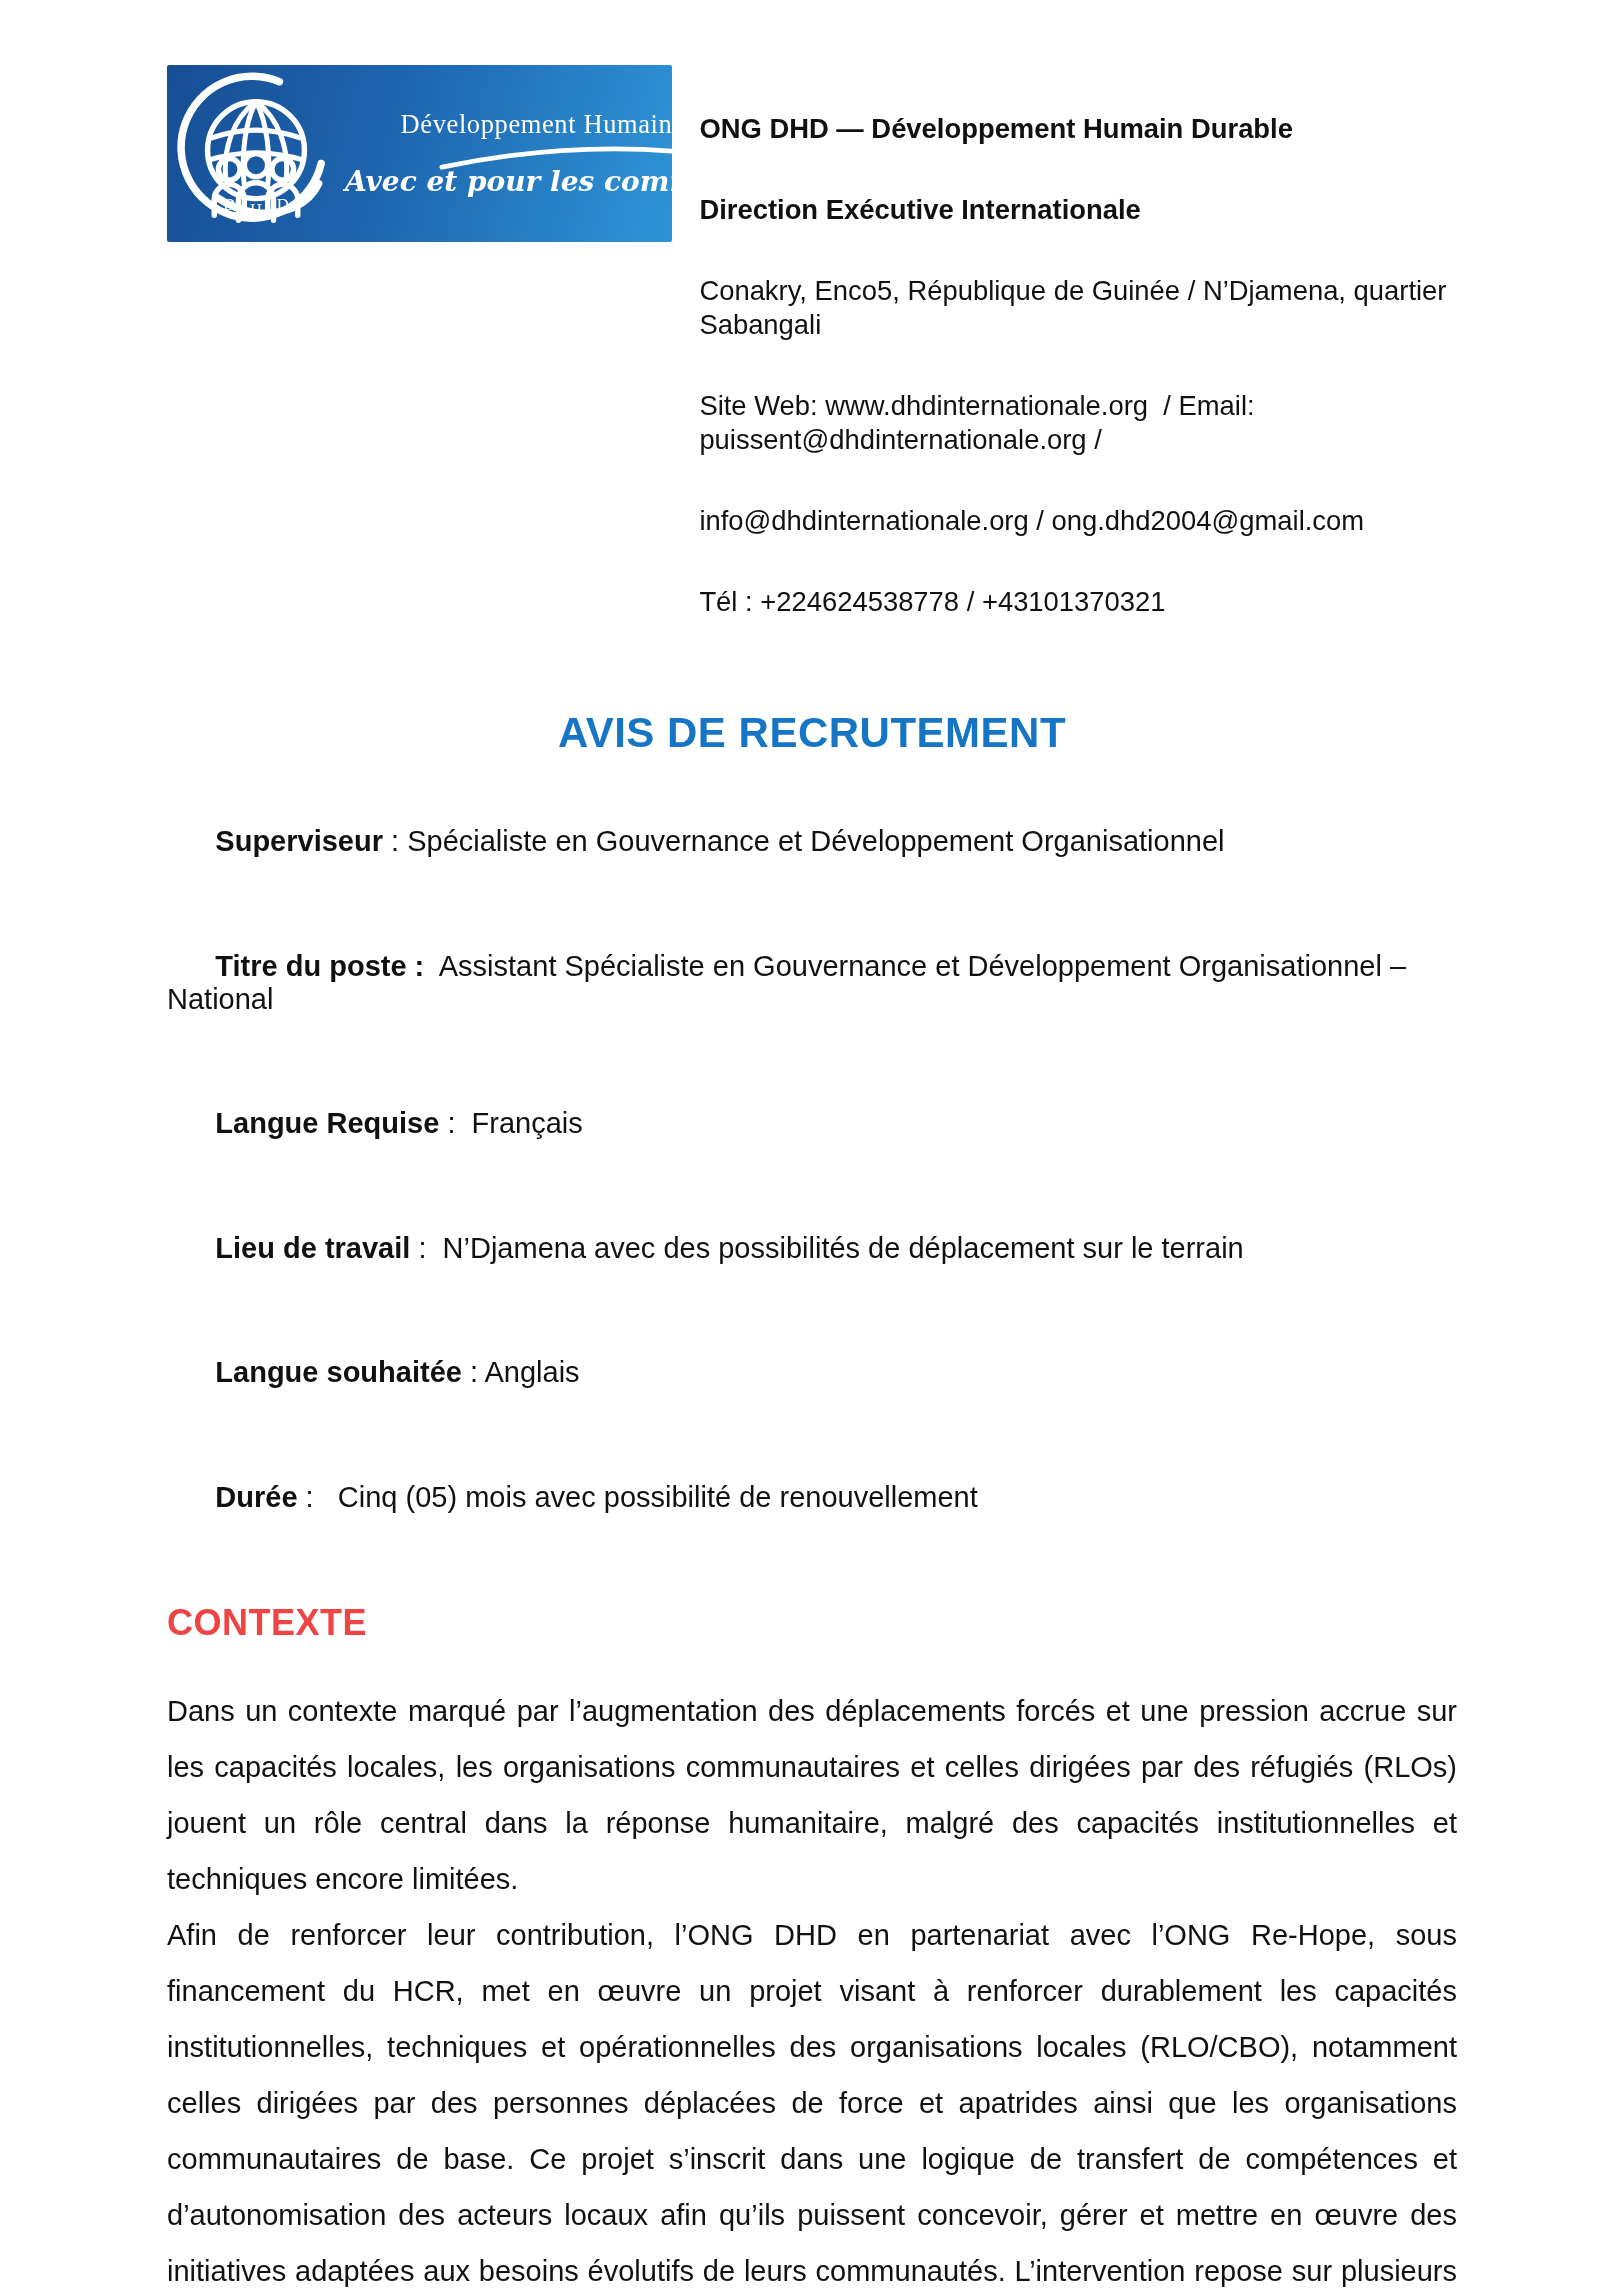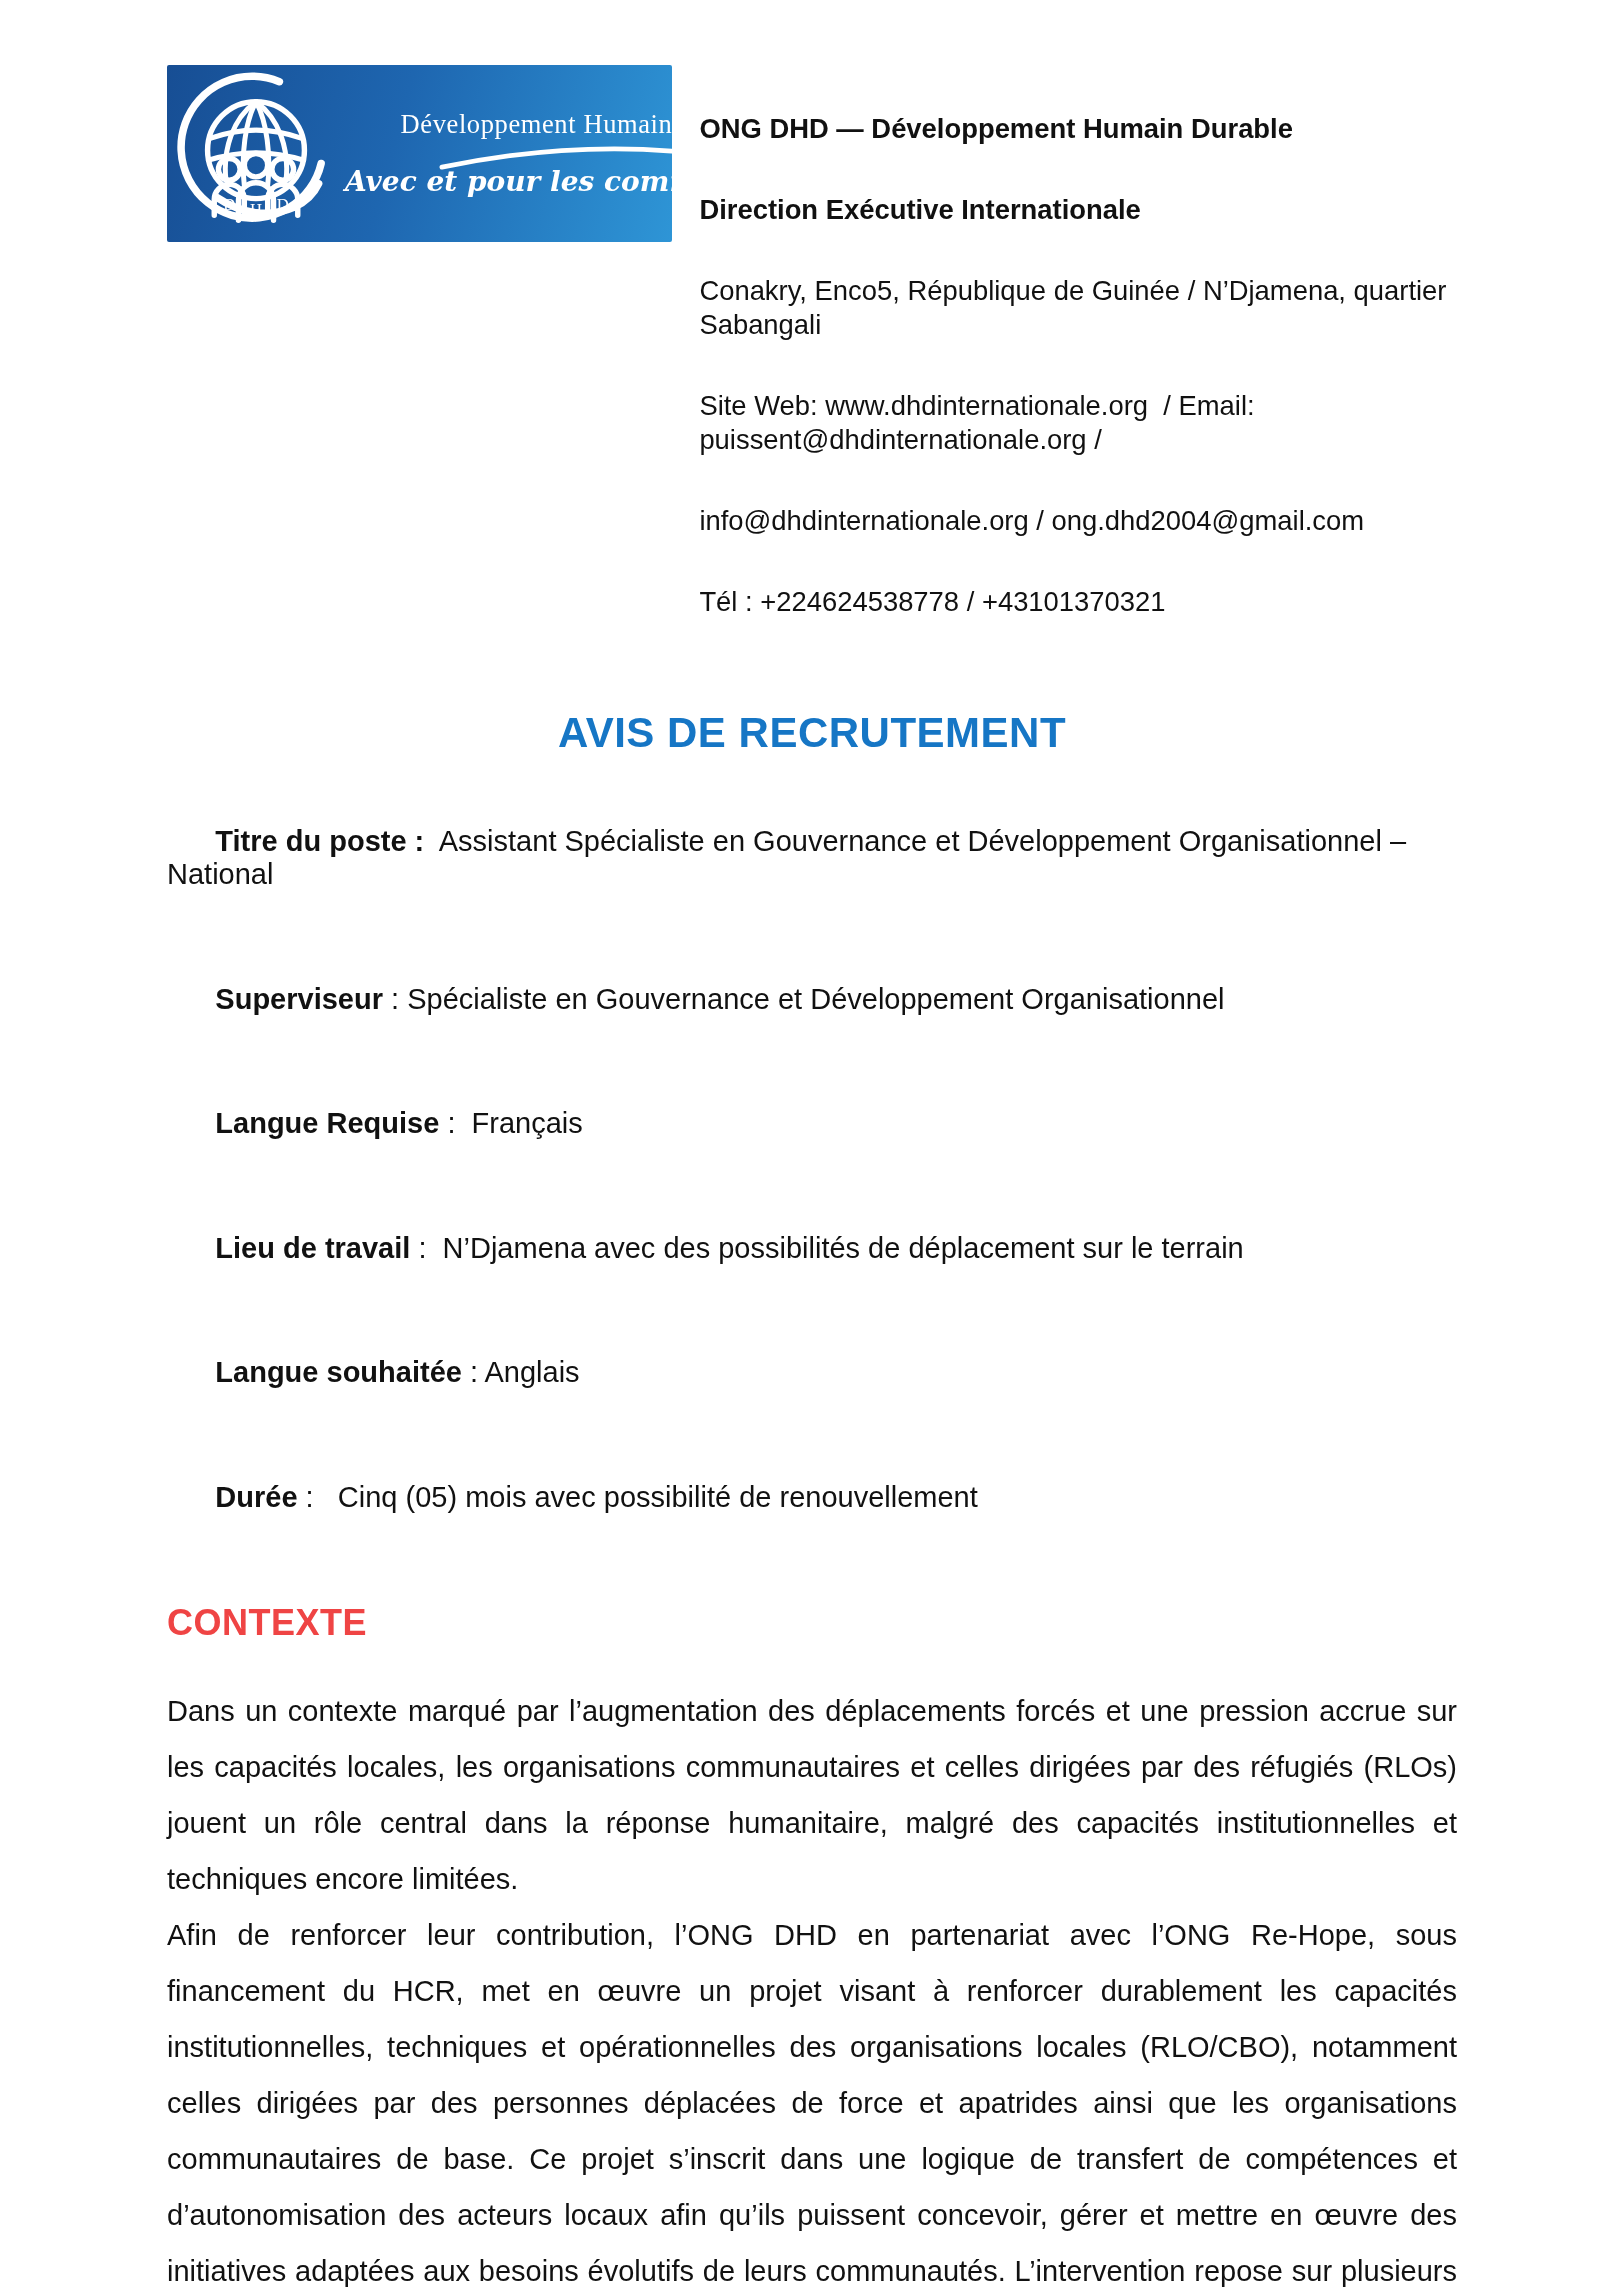--- a/index.html
+++ b/index.html
@@ -85,24 +85,24 @@
       <div class="contact-line">Site Web: www.dhdinternationale.org  / Email: puissent@dhdinternationale.org /</div>
       <div class="contact-line">info@dhdinternationale.org / ong.dhd2004@gmail.com</div>
       <div class="contact-line">Tél : +224624538778 / +43101370321</div>
     </div>
   </header>
 
   <h1 class="doc-title">AVIS DE RECRUTEMENT</h1>
 
   <div class="fields">
     <div class="field">
-      <span class="lbl">Titre du poste :</span><span>  </span><span>Assistant Spécialiste en Gouvernance et Développement Organisationnel – National</span>
+      <span class="lbl">Superviseur</span><span> : </span><span>Spécialiste en Gouvernance et Développement Organisationnel</span>
     </div>
     <div class="field">
-      <span class="lbl">Superviseur</span><span> : </span><span>Spécialiste en Gouvernance et Développement Organisationnel</span>
+      <span class="lbl">Titre du poste :</span><span>  </span><span>Assistant Spécialiste en Gouvernance et Développement Organisationnel – National</span>
     </div>
     <div class="field">
       <span class="lbl">Langue Requise</span><span> :  </span><span>Français</span>
     </div>
     <div class="field">
       <span class="lbl">Lieu de travail</span><span> :  </span><span>N’Djamena avec des possibilités de déplacement sur le terrain</span>
     </div>
     <div class="field">
       <span class="lbl">Langue souhaitée</span><span> : </span><span>Anglais</span>
     </div>

